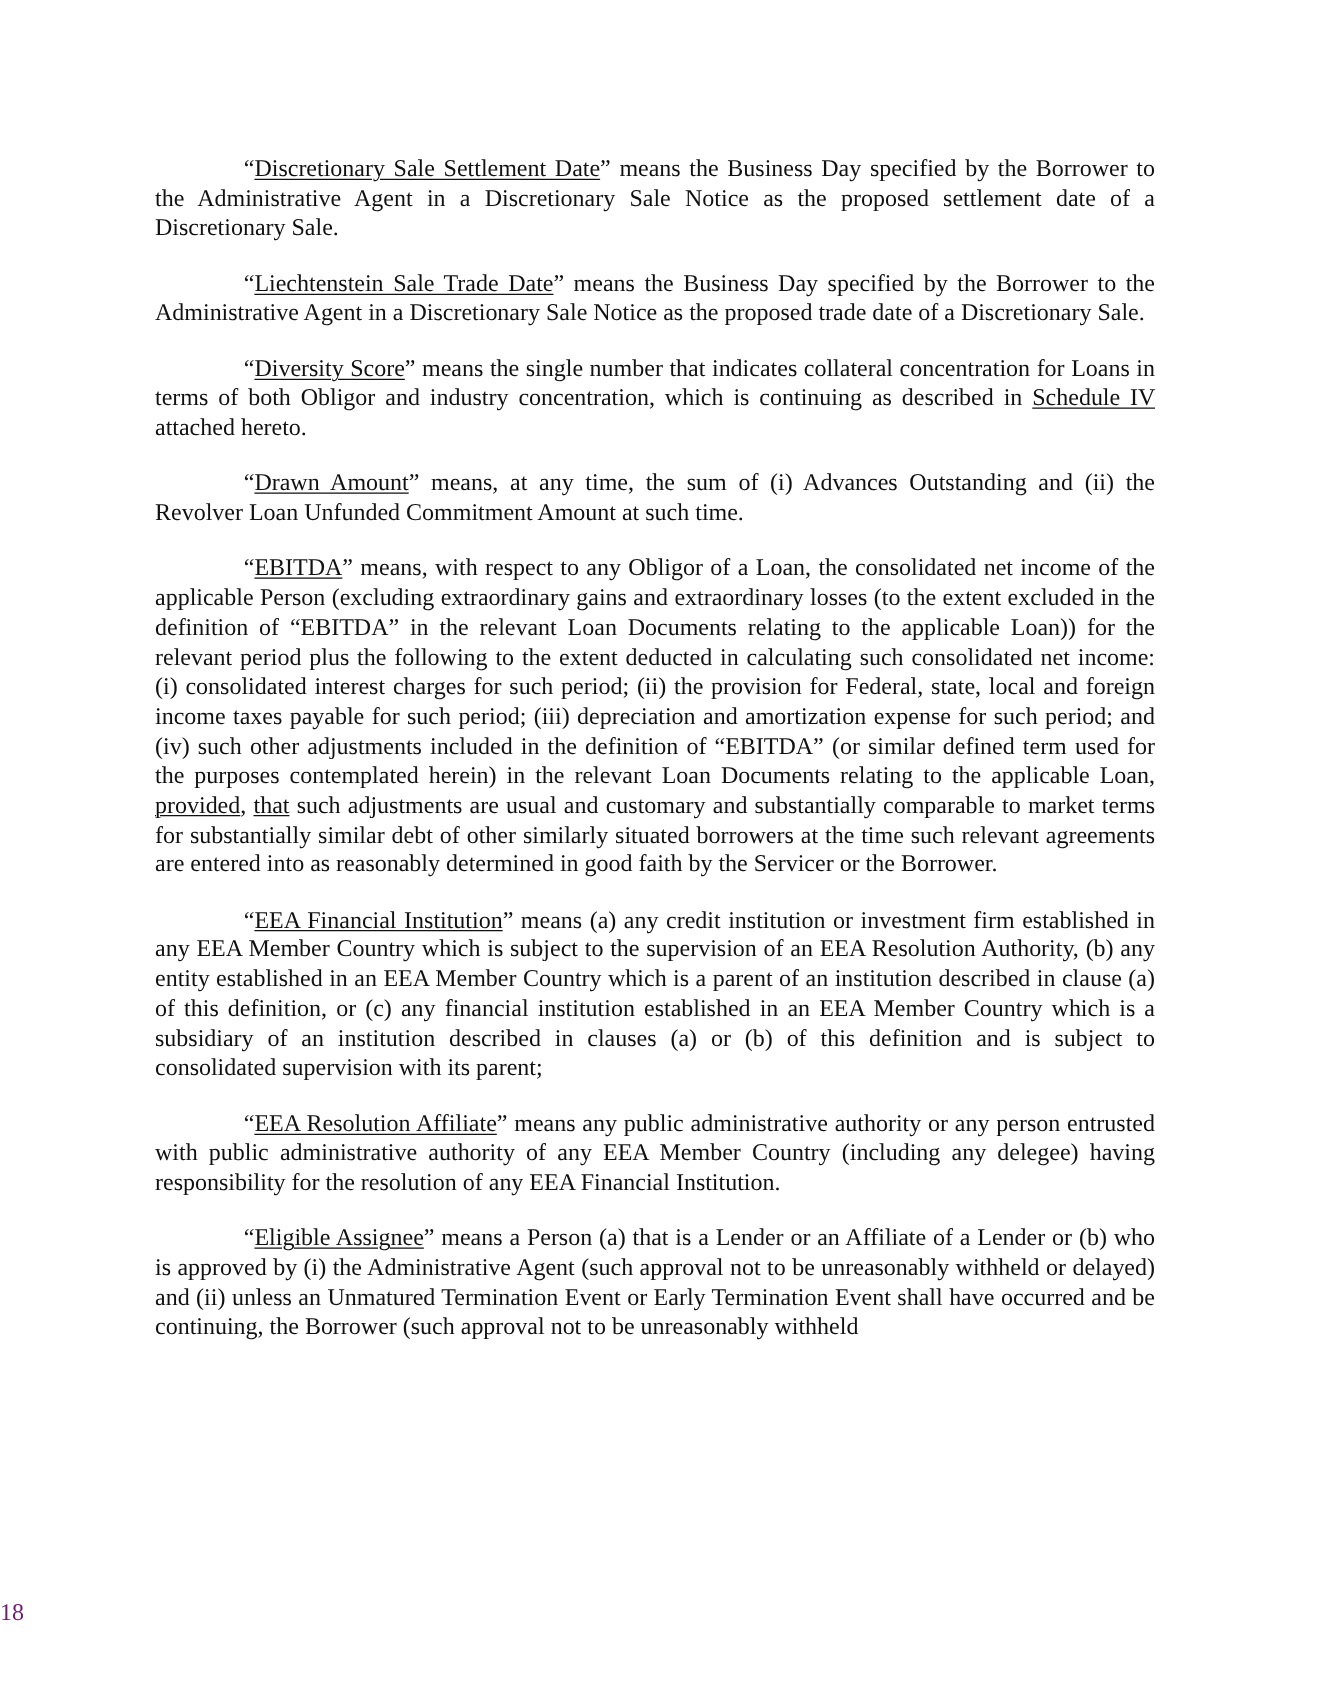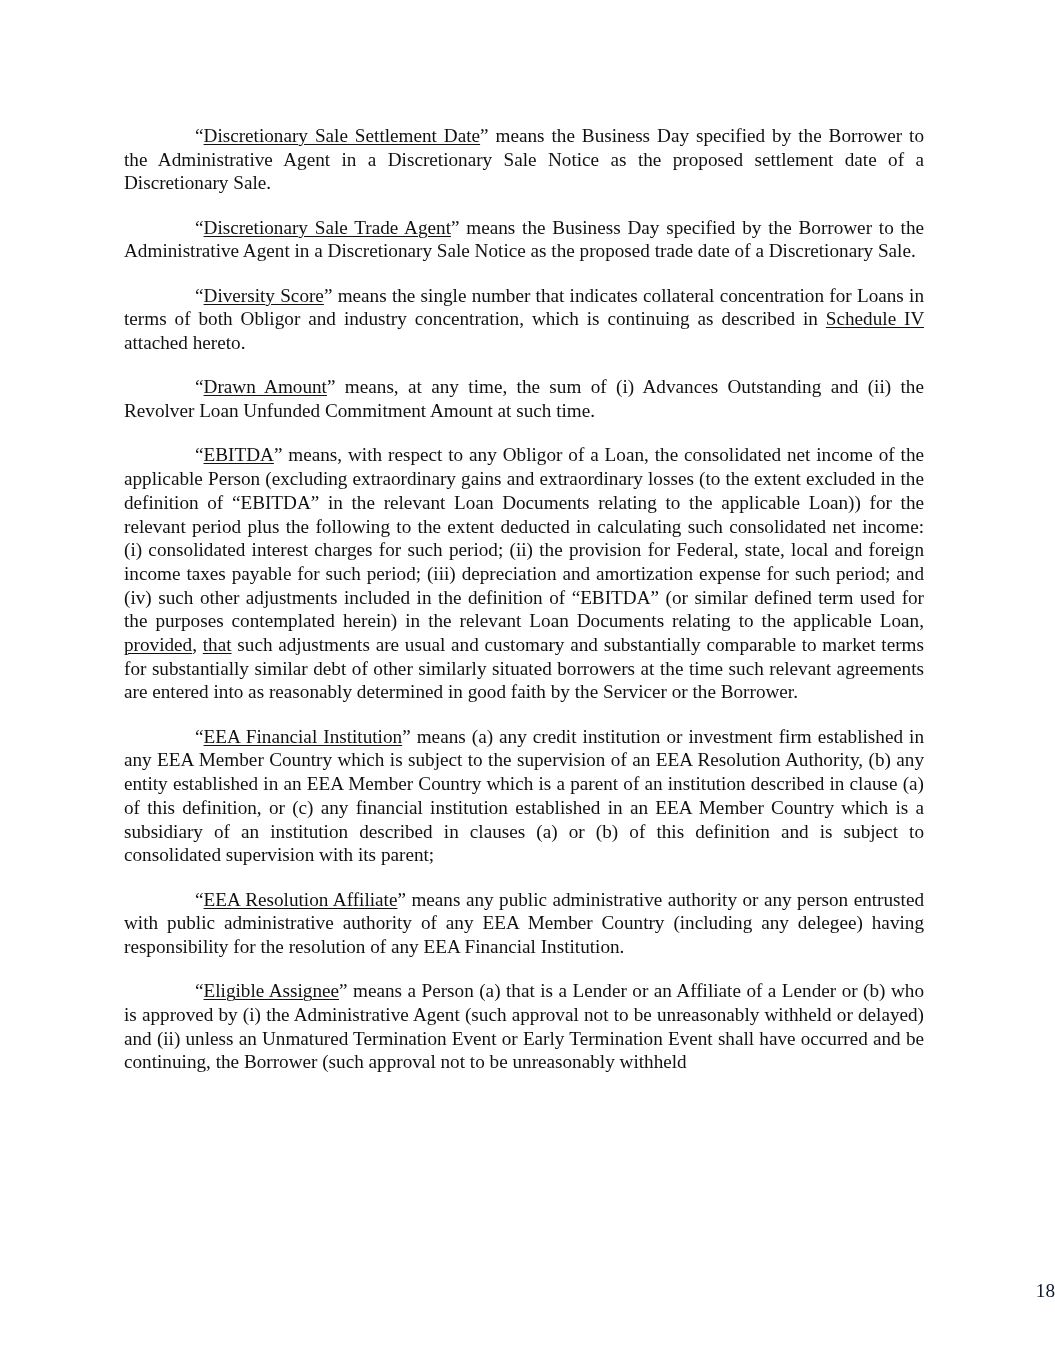--- a/index.html
+++ b/index.html
@@ -40,34 +40,34 @@
   .u {
     text-decoration: underline;
     text-decoration-thickness: 1px;
     text-underline-offset: 2px;
   }
   .page-number {
     position: absolute;
     left: 0;
     width: 1055px;
     top: 1279px;
-    text-align: right;
+    text-align: left;
     font-family: "Liberation Serif", "DejaVu Serif", serif;
     font-size: 19.2px;
     line-height: 24px;
-    color: #0f172a;
+    color: #701a75;
   }
 </style>
 </head>
 <body>
 
 <div class="page">
   <div class="body-text" id="definitions-body">
       <p class="para"><span>“</span><span class="u">Discretionary Sale Settlement Date</span><span>” means the Business Day specified by the Borrower to the Administrative Agent in a Discretionary Sale Notice as the proposed settlement date of a Discretionary Sale.</span></p>
-      <p class="para"><span>“</span><span class="u">Discretionary Sale Trade Agent</span><span>” means the Business Day specified by the Borrower to the Administrative Agent in a Discretionary Sale Notice as the proposed trade date of a Discretionary Sale.</span></p>
+      <p class="para"><span>“</span><span class="u">Liechtenstein Sale Trade Date</span><span>” means the Business Day specified by the Borrower to the Administrative Agent in a Discretionary Sale Notice as the proposed trade date of a Discretionary Sale.</span></p>
       <p class="para"><span>“</span><span class="u">Diversity Score</span><span>” means the single number that indicates collateral concentration for Loans in terms of both Obligor and industry concentration, which is continuing as described in </span><span class="u">Schedule IV</span><span> attached hereto.</span></p>
       <p class="para"><span>“</span><span class="u">Drawn Amount</span><span>” means, at any time, the sum of (i) Advances Outstanding and (ii) the Revolver Loan Unfunded Commitment Amount at such time.</span></p>
       <p class="para"><span>“</span><span class="u">EBITDA</span><span>” means, with respect to any Obligor of a Loan, the consolidated net income of the applicable Person (excluding extraordinary gains and extraordinary losses (to the extent excluded in the definition of “EBITDA” in the relevant Loan Documents relating to the applicable Loan)) for the relevant period plus the following to the extent deducted in calculating such consolidated net income: (i) consolidated interest charges for such period; (ii) the provision for Federal, state, local and foreign income taxes payable for such period; (iii) depreciation and amortization expense for such period; and (iv) such other adjustments included in the definition of “EBITDA” (or similar defined term used for the purposes contemplated herein) in the relevant Loan Documents relating to the applicable Loan, </span><span class="u">provided</span><span>, </span><span class="u">that</span><span> such adjustments are usual and customary and substantially comparable to market terms for substantially similar debt of other similarly situated borrowers at the time such relevant agreements are entered into as reasonably determined in good faith by the Servicer or the Borrower.</span></p>
       <p class="para"><span>“</span><span class="u">EEA Financial Institution</span><span>” means (a) any credit institution or investment firm established in any EEA Member Country which is subject to the supervision of an EEA Resolution Authority, (b) any entity established in an EEA Member Country which is a parent of an institution described in clause (a) of this definition, or (c) any financial institution established in an EEA Member Country which is a subsidiary of an institution described in clauses (a) or (b) of this definition and is subject to consolidated supervision with its parent;</span></p>
       <p class="para"><span>“</span><span class="u">EEA Resolution Affiliate</span><span>” means any public administrative authority or any person entrusted with public administrative authority of any EEA Member Country (including any delegee) having responsibility for the resolution of any EEA Financial Institution.</span></p>
       <p class="para"><span>“</span><span class="u">Eligible Assignee</span><span>” means a Person (a) that is a Lender or an Affiliate of a Lender or (b) who is approved by (i) the Administrative Agent (such approval not to be unreasonably withheld or delayed) and (ii) unless an Unmatured Termination Event or Early Termination Event shall have occurred and be continuing, the Borrower (such approval not to be unreasonably withheld</span></p>
     </div>
   <div class="page-number">18</div>
 </div>
 

